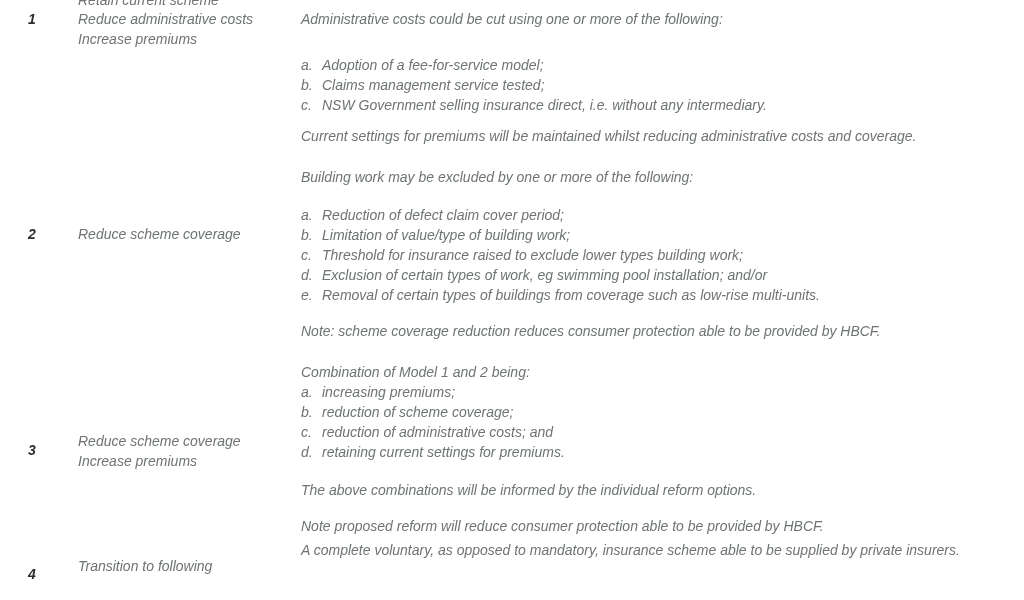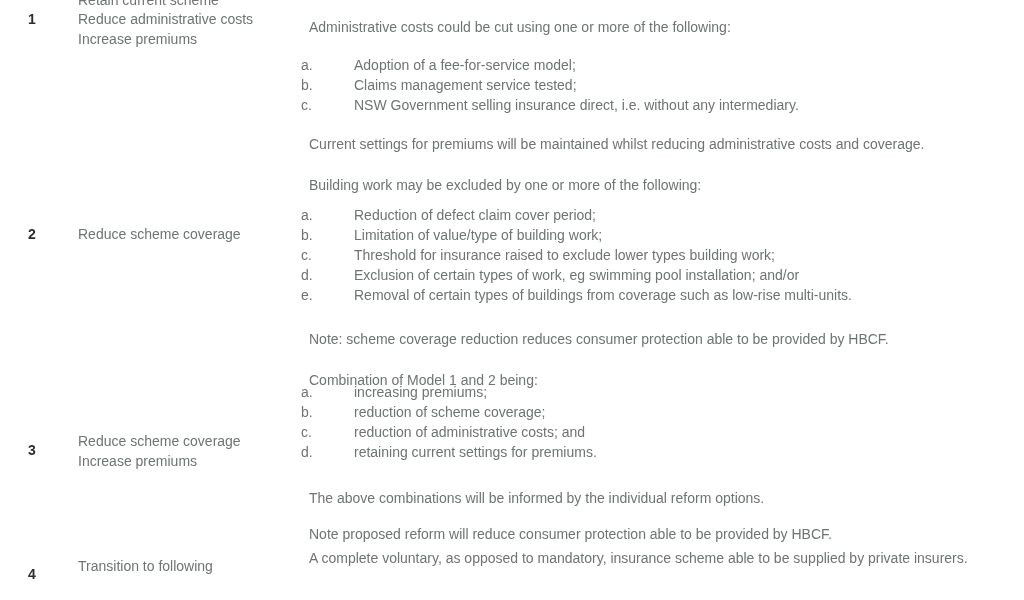--- a/index.html
+++ b/index.html
@@ -6,34 +6,35 @@
   .page {
     position: relative;
     width: 1024px;
     height: 600px;
     overflow: hidden;
     background: #ffffff;
     font-family: "Liberation Sans", sans-serif;
     font-size: 14px;
     color: #6e7373;
     line-height: 20px;
+    font-style: italic;
   }
   .abs { position: absolute; }
   .num {
     font-weight: bold;
     color: #2c2e2e;
     left: 28px;
     width: 30px;
   }
   .label-col { left: 78px; width: 210px; }
   .desc-col  { left: 301px; width: 715px; }
-  .para { margin: 8px; }
+  .para { margin: 0; }
   .li { display: flex; }
   .li .letter { width: 21px; flex: 0 0 21px; }
-  .li .li-text { flex: 1; margin-left: 32px; }
+  .li .li-text { flex: 1; }
   .partial-top { top: -10px; }
 </style>
 </head>
 <body>
 
 <div class="page">
 
   <div class="abs label-col partial-top">Retain current scheme</div>
 
   <div class="abs num" style="top:9px">1</div>

